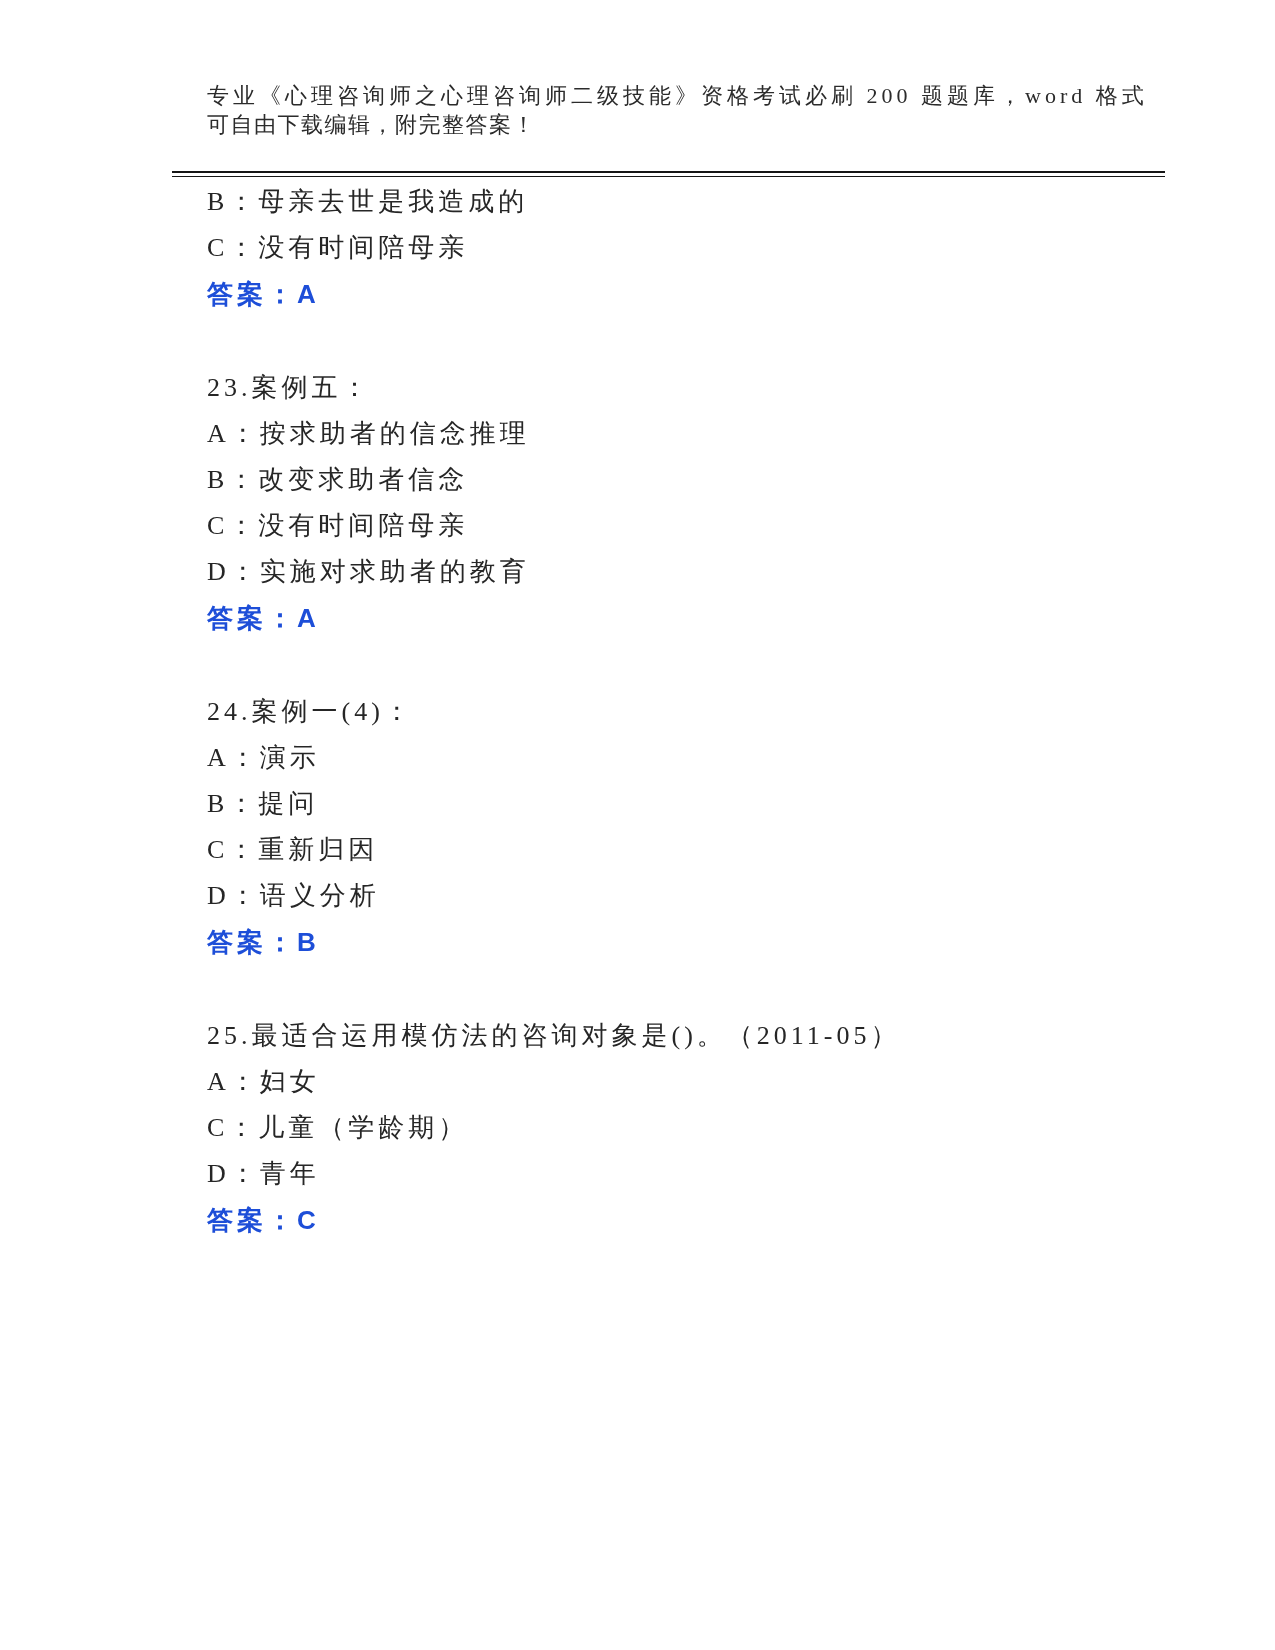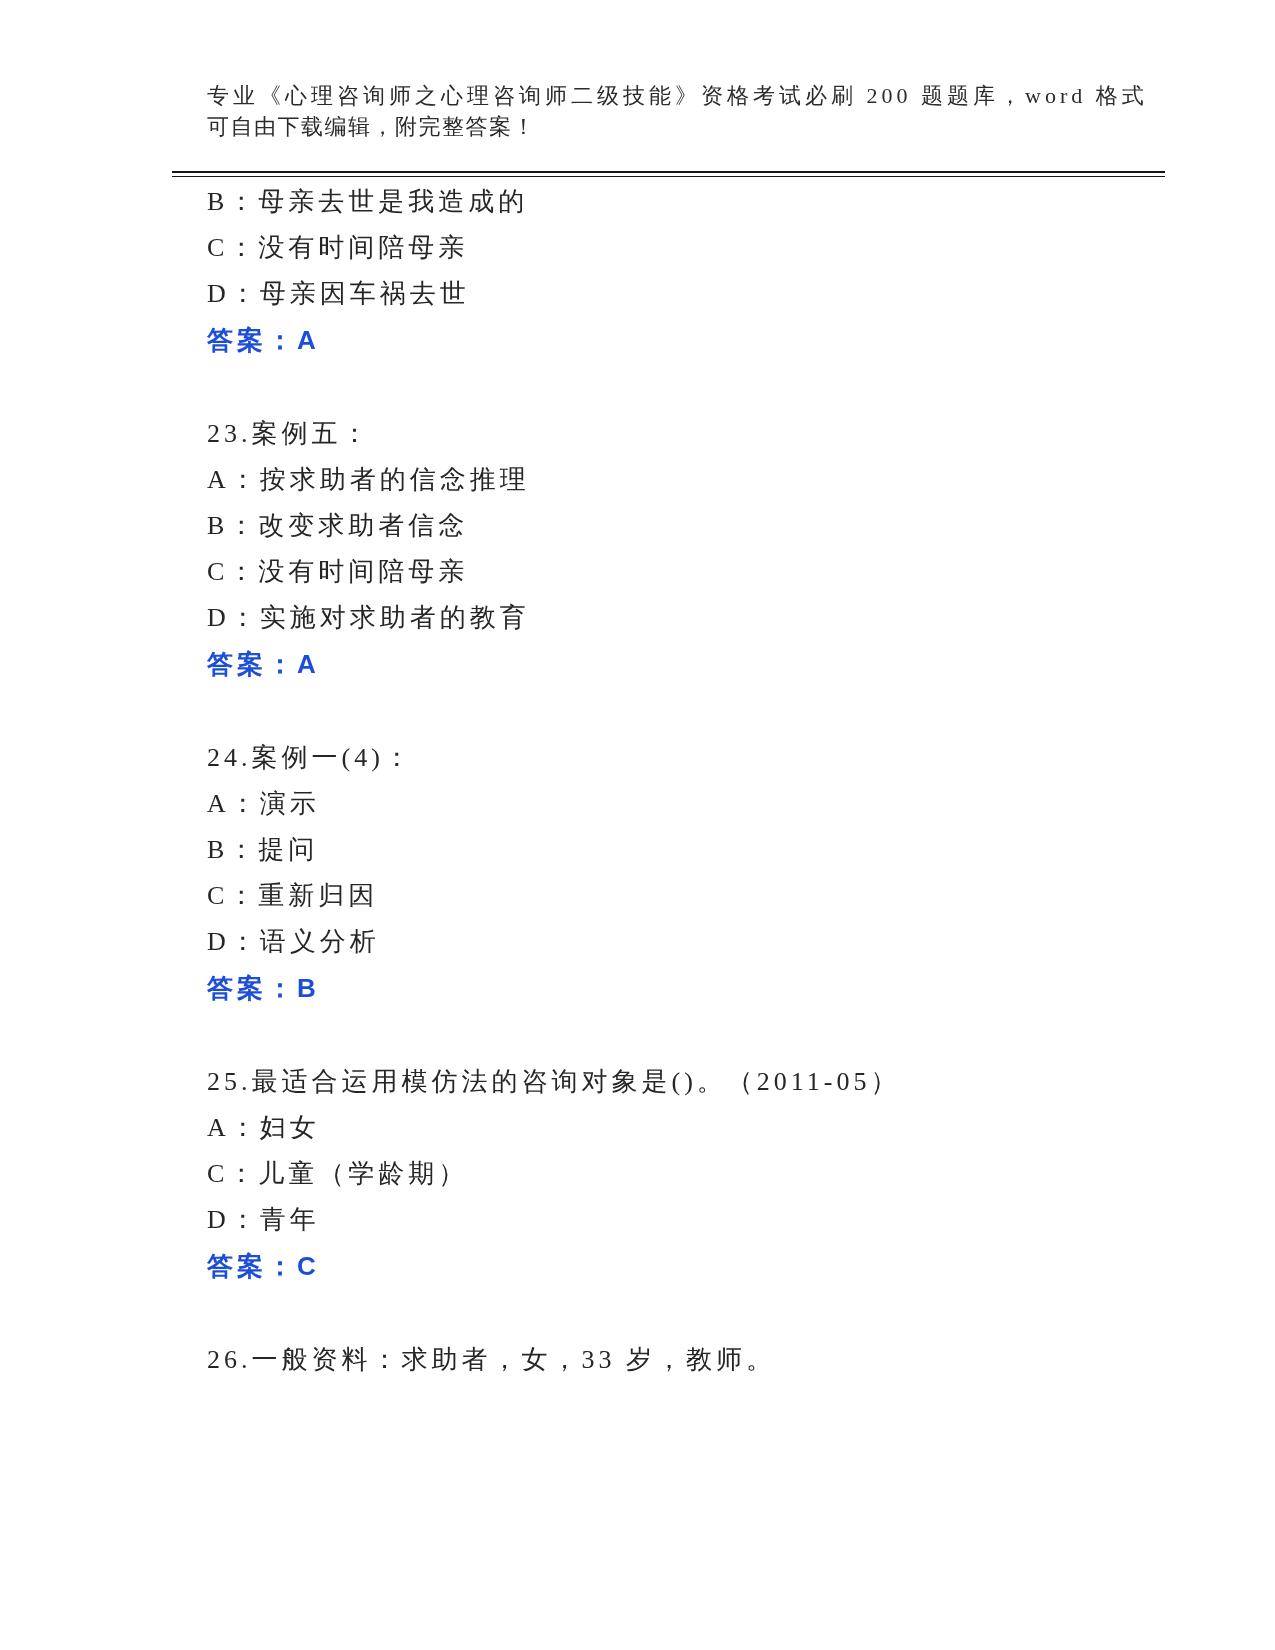--- a/index.html
+++ b/index.html
@@ -23,21 +23,21 @@
     top: 80px;
     width: 960px;
   }
   .h-line {
     font-size: 22px;
     line-height: 31px;
     white-space: nowrap;
     color: #2b2b2b;
   }
   .h-line.h1 { letter-spacing: 4px; }
-  .h-line.h2 { letter-spacing: 1.5px; }
+  .h-line.h2 { letter-spacing: 1.5px; font-family: Liberation Mono, monospace; }
   .divider {
     position: absolute;
     left: 140px;
     top: 171px;
     width: 993px;
     height: 3px;
     border-top: 2px solid #151515;
     border-bottom: 1px solid #151515;
   }
   .doc-body {
@@ -71,21 +71,20 @@
     <div class="h-line h2">可自由下载编辑，附完整答案！</div>
   </header>
 
   <div class="divider"></div>
 
   <main class="doc-body">
 
     <section class="qblock">
       <div class="line option">B：母亲去世是我造成的</div>
       <div class="line option">C：没有时间陪母亲</div>
-      <div class="line option">D：母亲因车祸去世</div>
       <div class="line answer"><span>答案：</span><span>A</span></div>
     </section>
 
     <section class="qblock">
       <div class="line question">23.案例五：</div>
       <div class="line option">A：按求助者的信念推理</div>
       <div class="line option">B：改变求助者信念</div>
       <div class="line option">C：没有时间陪母亲</div>
       <div class="line option">D：实施对求助者的教育</div>
       <div class="line answer"><span>答案：</span><span>A</span></div>
@@ -102,17 +101,16 @@
 
     <section class="qblock">
       <div class="line question">25.最适合运用模仿法的咨询对象是()。（2011-05）</div>
       <div class="line option">A：妇女</div>
       <div class="line option">C：儿童（学龄期）</div>
       <div class="line option">D：青年</div>
       <div class="line answer"><span>答案：</span><span>C</span></div>
     </section>
 
     <section class="qblock">
-      <div class="line question">26.一般资料：求助者，女，33 岁，教师。</div>
     </section>
 
   </main>
 </div>
 
 </body></html>

